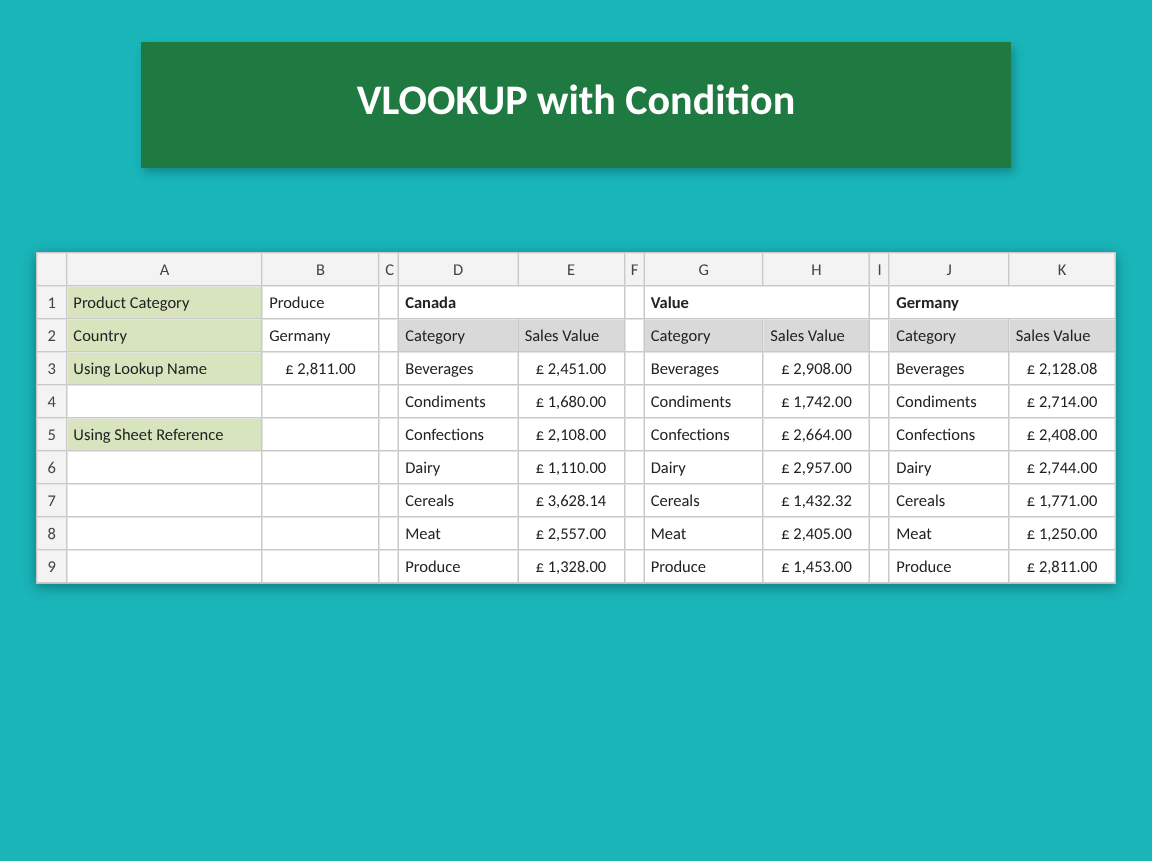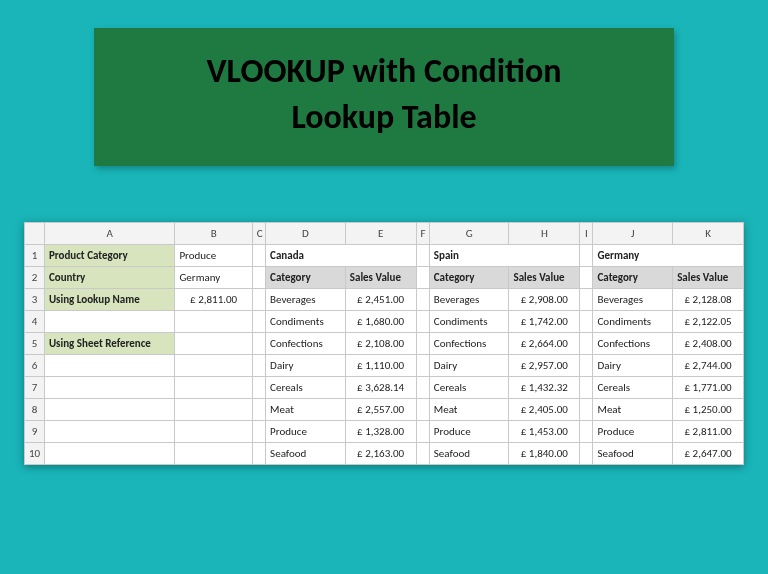--- a/index.html
+++ b/index.html
@@ -8,24 +8,24 @@
     width: 768px;
     height: 574px;
     background: #19b5b9;
     font-family: Calibri, Arial, sans-serif;
     overflow: hidden;
   }
   .title-box {
     margin: 28px auto 0 auto;
     width: 560px;
     background: #1f7a42;
-    color: #000000;
+    color: #ffffff;
     text-align: center;
     padding: 20px 10px 26px 10px;
-    font-size: 34px;
+    font-size: 28px;
     font-weight: 700;
     line-height: 1.35;
     box-shadow: 2px 3px 6px rgba(0,0,0,0.25);
   }
   .sheet-wrap {
     margin: 56px auto 0 auto;
     width: 720px;
     background: #ffffff;
     box-shadow: 0 2px 8px rgba(0,0,0,0.35);
     font-size: 11px;
@@ -51,25 +51,25 @@
   }
   th.rowhdr {
     background: #f3f3f3;
     text-align: center;
     width: 18px;
     font-weight: 400;
     color: #444;
   }
   .greenhdr {
     background: #d7e4bd;
-    font-weight: 700;
+    font-weight: 400;
   }
   .greyhdr {
     background: #d9d9d9;
-    font-weight: 700;
+    font-weight: 400;
   }
   .money { text-align: center; font-variant-numeric: tabular-nums; }
   .bold { font-weight: 700; }
   
   col.cr { width: 18px; }
   col.cA { width: 118px; }
   col.cB { width: 70px; }
   col.cC { width: 12px; }
   col.cD { width: 72px; }
   col.cE { width: 64px; }
@@ -78,21 +78,20 @@
   col.cH { width: 64px; }
   col.cI { width: 12px; }
   col.cJ { width: 72px; }
   col.cK { width: 64px; }
 </style>
 </head>
 <body>
 
 <div class="title-box">
   <span>VLOOKUP with Condition</span><br>
-  <span>Lookup Table</span>
 </div>
 
 <div class="sheet-wrap">
 <table class="sheet">
   <colgroup>
     <col class="cr">
         <col class="cA">
         <col class="cB">
         <col class="cC">
         <col class="cD">
@@ -120,21 +119,21 @@
     <th>K</th>
   </tr>
 
   <tr>
     <th class="rowhdr">1</th>
     <td class="greenhdr">Product Category</td>
     <td>Produce</td>
     <td></td>
     <td class="bold" colspan="2">Canada</td>
     <td></td>
-    <td class="bold" colspan="2">Spain</td>
+    <td class="bold" colspan="2">Value</td>
     <td></td>
     <td class="bold" colspan="2">Germany</td>
   </tr>
 
   <tr>
     <th class="rowhdr">2</th>
     <td class="greenhdr">Country</td>
     <td>Germany</td>
     <td></td>
     <td class="greyhdr">Category</td>
@@ -167,21 +166,21 @@
     <td></td>
     <td></td>
     <td></td>
     <td>Condiments</td>
     <td class="money">£ 1,680.00</td>
     <td></td>
     <td>Condiments</td>
     <td class="money">£ 1,742.00</td>
     <td></td>
     <td>Condiments</td>
-    <td class="money">£ 2,122.05</td>
+    <td class="money">£ 2,714.00</td>
   </tr>
 
   <tr>
     <th class="rowhdr">5</th>
     <td class="greenhdr">Using Sheet Reference</td>
     <td></td>
     <td></td>
     <td>Confections</td>
     <td class="money">£ 2,108.00</td>
     <td></td>
@@ -245,29 +244,15 @@
     <td>Produce</td>
     <td class="money">£ 1,328.00</td>
     <td></td>
     <td>Produce</td>
     <td class="money">£ 1,453.00</td>
     <td></td>
     <td>Produce</td>
     <td class="money">£ 2,811.00</td>
   </tr>
 
-  <tr>
-    <th class="rowhdr">10</th>
-    <td></td>
-    <td></td>
-    <td></td>
-    <td>Seafood</td>
-    <td class="money">£ 2,163.00</td>
-    <td></td>
-    <td>Seafood</td>
-    <td class="money">£ 1,840.00</td>
-    <td></td>
-    <td>Seafood</td>
-    <td class="money">£ 2,647.00</td>
-  </tr>
 </tbody>
     </table>
 </div>
 
 </body></html>

